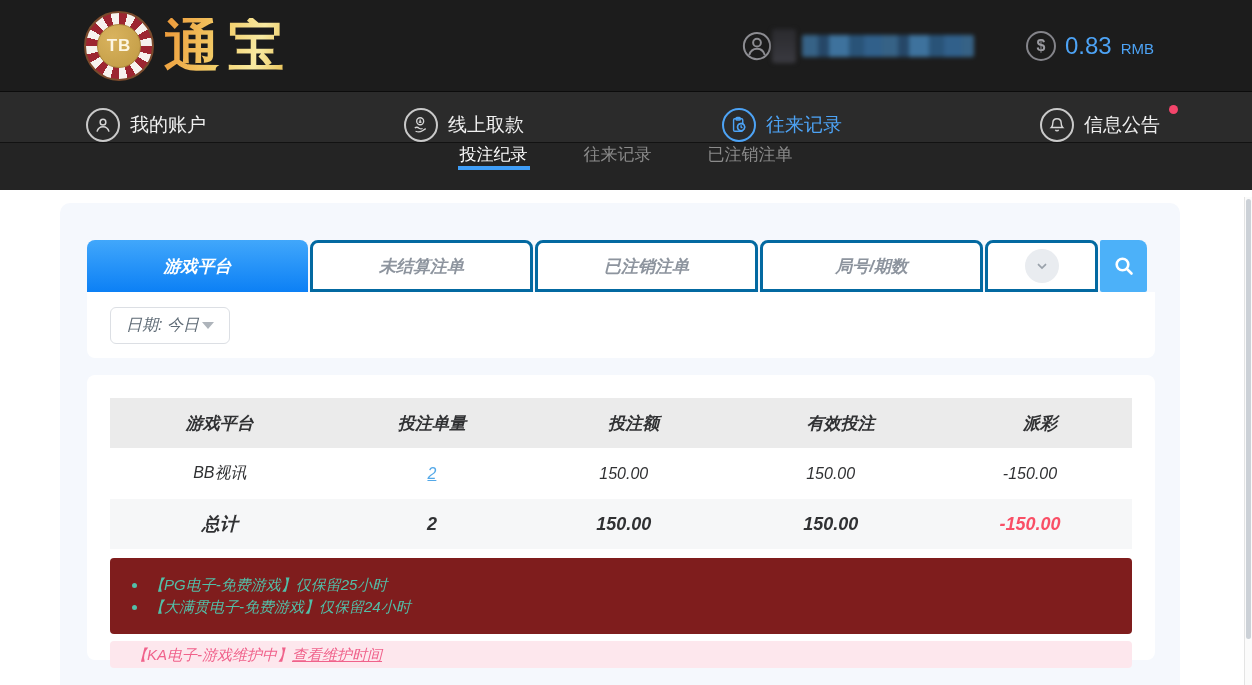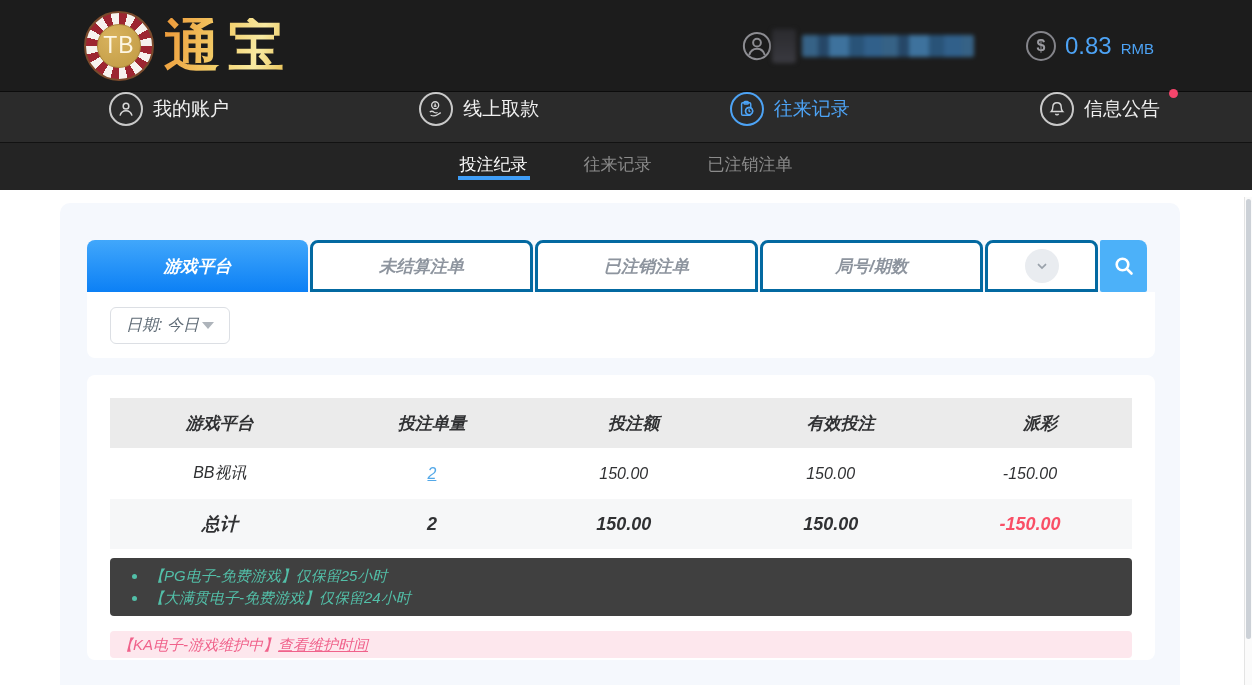--- a/index.html
+++ b/index.html
@@ -8,49 +8,49 @@
 
   
   .header { height:92px; background:#1c1c1c; display:flex; align-items:center; border-bottom:1px solid #0c0c0c; }
   .logo-wrap { display:flex; align-items:center; margin-left:84px; gap:10px; }
   .chip { width:70px; height:70px; border-radius:50%;
           background:repeating-conic-gradient(#9d2531 0 15deg, #f7f2ee 15deg 30deg);
           border:2px solid #7a4a2c; display:flex; align-items:center; justify-content:center; }
   .chip-core { width:44px; height:44px; border-radius:50%;
                background:radial-gradient(circle at 35% 30%, #d9b35e, #c09a43);
                border:1px solid #a9853a; display:flex; align-items:center; justify-content:center;
-               color:#fdf6e3; font-weight:normal; font-size:23px; letter-spacing:1px; }
+               color:#fdf6e3; font-weight:bold; font-size:17px; letter-spacing:1px; }
   .brand-name { font-size:56px; font-weight:bold; letter-spacing:8px;
                 background:linear-gradient(105deg,#ee9e3d 5%,#f3cf6a 45%,#f8eaa2 72%,#e9c257 95%);
                 -webkit-background-clip:text; background-clip:text; color:transparent; line-height:1; }
   .header-right { margin-left:auto; margin-right:98px; display:flex; align-items:center; gap:52px; }
   .user-block { display:flex; align-items:center; gap:6px; }
   .blur-avatar { width:24px; height:34px; background:linear-gradient(180deg,#2a2a2e,#3a3a40); filter:blur(2px); border-radius:3px; margin-left:-6px; }
   .blur-name { width:172px; height:22px; border-radius:2px;
                background:repeating-linear-gradient(90deg,#39688f 0 16px,#274b6e 16px 27px,#417aa8 27px 47px,#2b5880 47px 62px,#336694 62px 80px);
                filter:blur(2.2px); opacity:.92; }
   .wallet-block { display:flex; align-items:center; gap:9px; }
   .dollar-ic { width:30px; height:30px; border-radius:50%; border:2px solid #84848a; color:#9a9aa0;
                display:flex; align-items:center; justify-content:center; font-size:16px; font-weight:bold; }
   .balance-amount { color:#4da3f5; font-size:24px; font-weight:500; }
   .balance-cur { color:#4da3f5; font-size:15px; margin-top:6px; }
   .person-ic { color:#8d8d92; }
 
   
   .mainnav { height:51px; background:#2b2b2b; border-bottom:1px solid #121212;
-             display:flex; align-items:flex-start; justify-content:space-between; padding:0 92px 0 109px; }
+             display:flex; align-items:flex-end; justify-content:space-between; padding:0 92px 0 86px; }
   .nav-item { display:flex; align-items:center; gap:10px; color:#f0f0f0; font-size:19px; cursor:pointer; position:relative; }
   .nav-ic { width:34px; height:34px; border-radius:50%; border:2px solid #c9c9c9; color:#d6d6d6;
             display:flex; align-items:center; justify-content:center; flex:0 0 auto; }
   .nav-item.active { color:#4da3f5; }
   .nav-item.active .nav-ic { border-color:#4da3f5; color:#4da3f5; }
   .nav-dot { position:absolute; right:-18px; top:-3px; width:9px; height:9px; border-radius:50%; background:#f4456b; }
 
   
-  .subnav { height:47px; background:#242424; display:flex; align-items:center; justify-content:center; gap:52px; }
+  .subnav { height:47px; background:#242424; display:flex; align-items:flex-start; justify-content:center; gap:52px; }
   .subnav-item { display:flex; align-items:center; color:#8b8b8b; font-size:17px; cursor:pointer;
                  border-bottom:4px solid transparent; padding:0 2px; }
   .subnav-item.active { color:#ffffff; border-bottom-color:#3f9ef8; }
 
   
   .page { position:absolute; top:190px; left:0; right:0; bottom:0; background:#ffffff;font-style:italic; }
   .outer-card { position:absolute; left:60px; top:13px; width:1120px; height:calc(100% - 13px);
                 background:#f5f8fd; border-radius:10px 10px 0 0; }
 
   .tabs-row { position:absolute; left:27px; top:37px; display:flex; gap:2px; }
@@ -75,24 +75,24 @@
                 border-radius:8px; padding:23px; }
   table.stats { width:100%; border-collapse:collapse; table-layout:fixed; }
   table.stats th { height:50px; background:#ebebeb; font-size:17px; font-weight:bold; color:#303133; text-align:center; }
   table.stats td { height:51px; font-size:16px; color:#303133; text-align:center; background:#ffffff; }
   table.stats tr.total td { height:50px; background:#f6f7f8; font-size:18px; font-weight:bold; }
   td.num, th.num-h { text-align:right; padding-right:20px; }
   .cnt-link { color:#53a8e8; text-decoration:underline; cursor:pointer; }
   .neg { color:#f86d85; }
   tr.total .neg { color:#f94f66; }
 
-  .notice-info { margin-top:9px; background:#404040; border-radius:4px; padding:7px 16px; }
+  .notice-info { margin-top:9px; background:#7f1d1d; border-radius:4px; padding:16px 16px; }
   .notice-line { display:flex; align-items:center; gap:12px; color:#52bfa8; font-size:15px; line-height:22px; }
   .bullet { width:5px; height:5px; border-radius:50%; background:#52bfa8; flex:0 0 auto; margin-left:6px; }
-  .notice-warn { margin-top:15px; background:#fde7ed; border-radius:4px; padding:4px 8px; color:#f0628b;
+  .notice-warn { margin-top:7px; background:#fde7ed; border-radius:4px; padding:4px 22px; color:#f0628b;
                  font-size:15px; line-height:19px; display:flex; align-items:center; }
   .warn-link { color:#f0628b; text-decoration:underline; cursor:pointer; }
 
   
   .scrollbar { position:absolute; right:0; top:197px; bottom:0; width:8px; background:#fbfbfb; border-left:1px solid #e4e4e4; }
   .scroll-thumb { position:absolute; left:1px; top:2px; width:5px; height:440px; background:#ccd1d7; border-radius:3px; }
 
   svg { display:block; }
 </style>
 </head>

